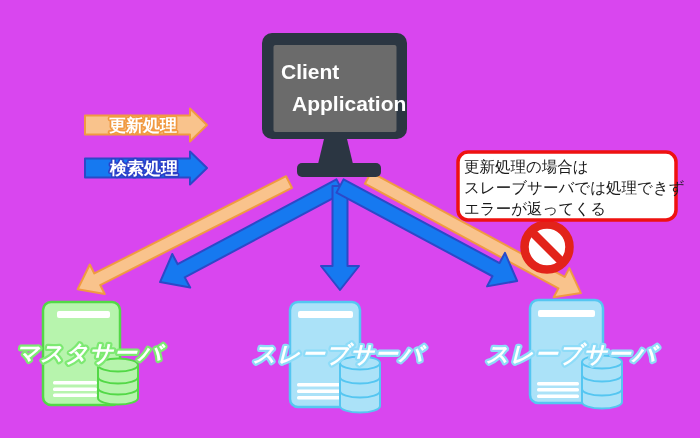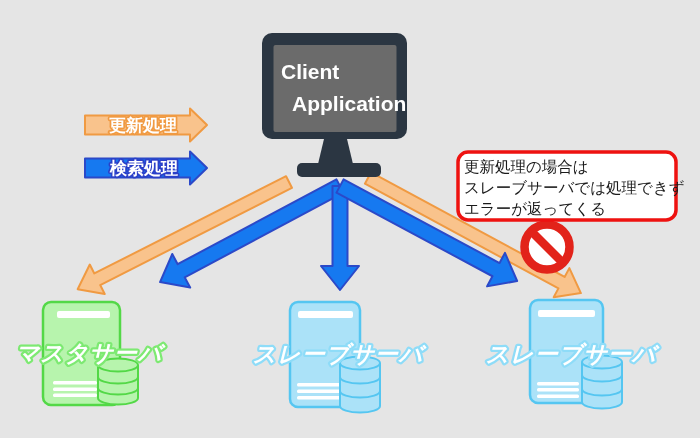--- a/index.html
+++ b/index.html
@@ -12,21 +12,21 @@
     --green-label-stroke:#7de972;
     --cyan-fill:#abe2f8;
     --cyan-stroke:#55c6f1;
     --cyan-label-stroke:#8edcf8;
     --red-callout:#ee1210;
     --red-sign:#e2231a;
     --frame:#2b3642;
     --screen:#6b6b6b;
   }
   html,body{margin:0;padding:0;background:#fff;}
-  .stage{width:700px;height:438px;position:relative;background:#e5e5e5;overflow:hidden;
+  .stage{width:700px;height:438px;position:relative;background:#d946ef;overflow:hidden;
          font-family:"Liberation Sans",sans-serif;}
   svg{display:block;}
   text{font-family:"Liberation Sans",sans-serif;}
   .screen-text{fill:#ffffff;font-size:21px;font-weight:bold;}
   .legend-label{font-size:17px;font-weight:bold;fill:#ffffff;
       paint-order:stroke;stroke-linejoin:round;stroke-width:3.5px;text-anchor:middle;}
   .legend-label.update{stroke:var(--orange-stroke);}
   .legend-label.search{stroke:#2b3fc8;}
   .block-arrow{stroke-width:2px;stroke-linejoin:round;}
   .block-arrow.orange{fill:var(--orange-fill);stroke:var(--orange-stroke);}

